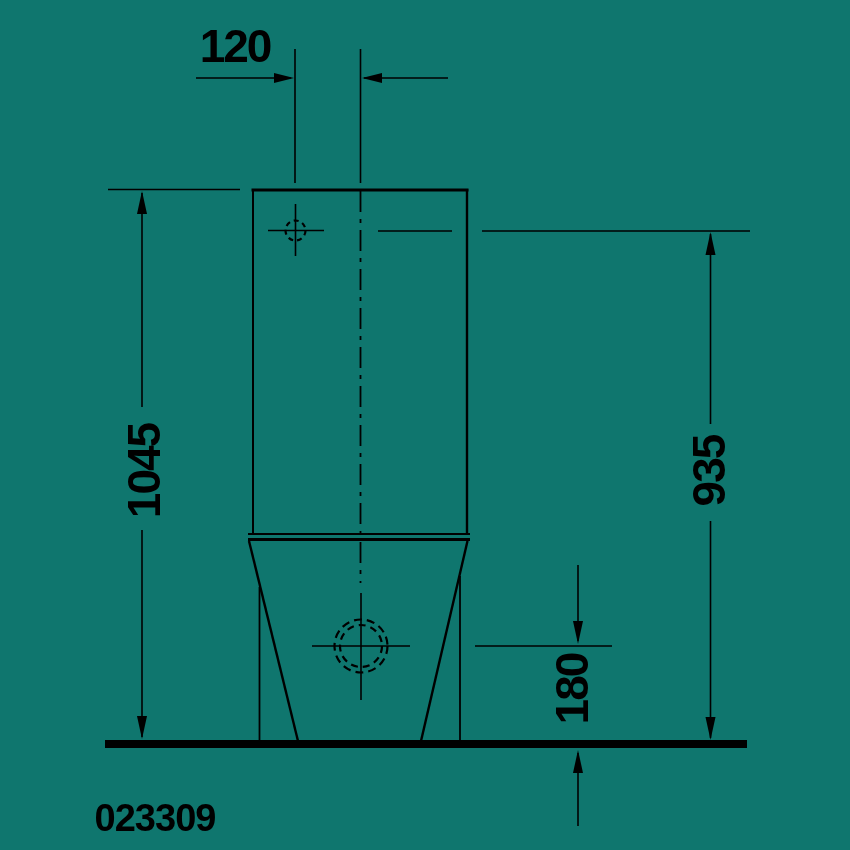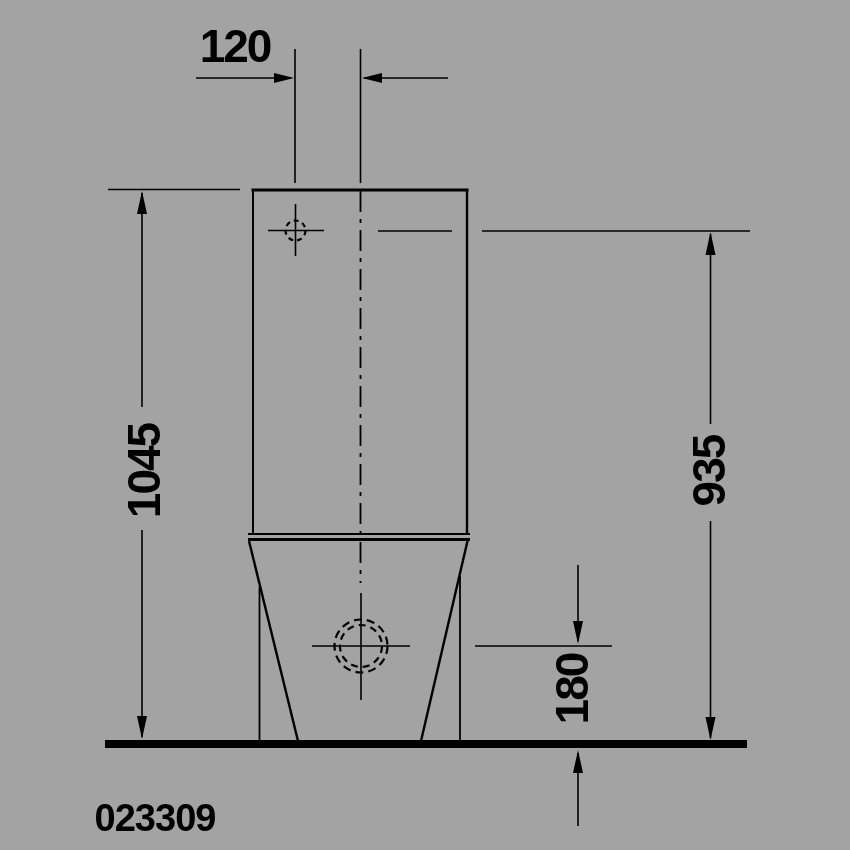--- a/index.html
+++ b/index.html
@@ -1,19 +1,19 @@
 <!DOCTYPE html>
 <html><head>
 <meta charset="utf-8">
 <style>
   html,body{margin:0;padding:0;background:#fff;}
   #canvas{
     position:relative;
     width:850px;height:850px;
-    background:#a3a3a3;
+    background:#0f766e;
     overflow:hidden;
     font-family:"Liberation Sans", sans-serif;
   }
   #drawing-svg{position:absolute;left:0;top:0;}
   .dim-text{
     position:absolute;
     font-weight:bold;
     font-size:46px;
     letter-spacing:-2px;
     color:#000;

